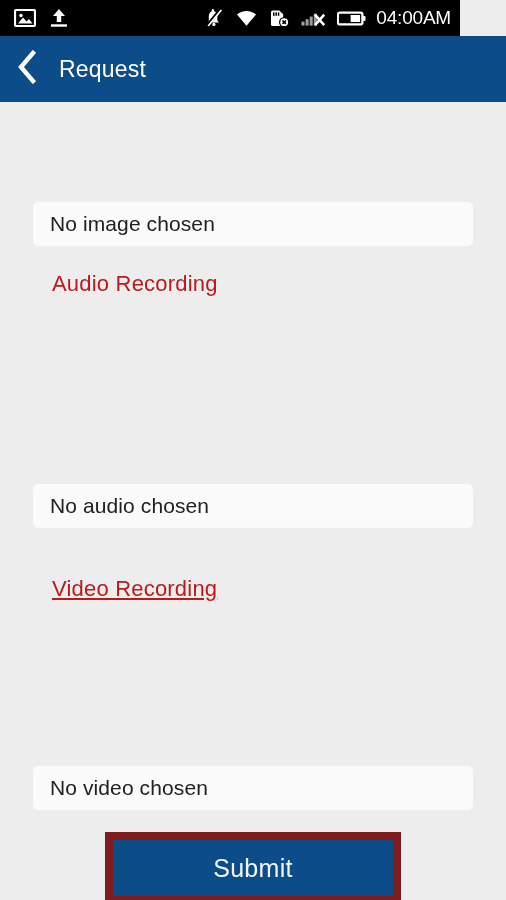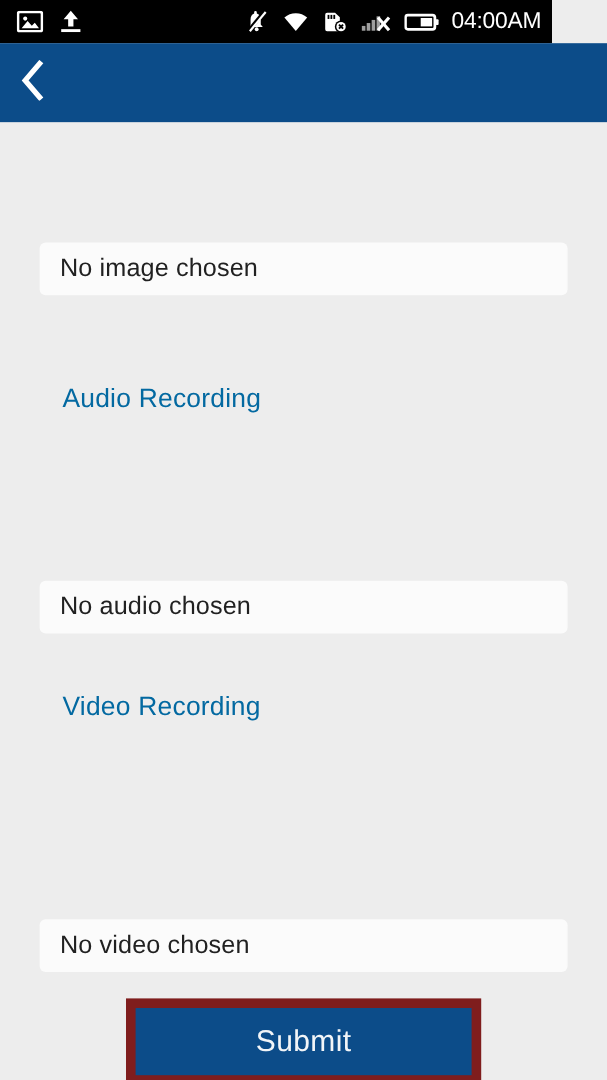--- a/index.html
+++ b/index.html
@@ -106,30 +106,29 @@
   .field-box .field-text {
     font-size: 21px;
     color: #212121;
     letter-spacing: 0.1px;
   }
 
   .section-label {
     position: absolute;
     left: 52px;
     font-size: 22px;
-    color: #0369a1;
+    color: #b91c1c;
     letter-spacing: 0.2px;
     font-weight: 400;
-    margin-top: 48px;
   }
 
   #image-chosen-box { top: 101px; }
   #audio-label      { top: 169px; }
   #audio-chosen-box { top: 383px; }
-  #video-label      { top: 426px; }
+  #video-label      { top: 474px; text-decoration: underline; }
   #video-chosen-box { top: 665px; }
 
   
   .submit-wrap {
     position: absolute;
     left: 105px;
     top: 730px;
     width: 296px;
     height: 68px;
     background: #7f1d1d;
@@ -231,20 +230,21 @@
   </div>
 
   <div class="appbar">
     <div class="back-btn">
       <span>
         <svg width="22" height="34" viewBox="0 0 22 34">
           <path d="M18 3 L6 17 L18 31" fill="none" stroke="#ffffff" stroke-width="4.4" stroke-linecap="square" stroke-linejoin="miter"></path>
         </svg>
       </span>
     </div>
+    <div class="appbar-title">Request</div>
   </div>
 
   <div class="content">
 
     <div class="field-box" id="image-chosen-box">
       <span class="field-text">No image chosen</span>
     </div>
 
     <div class="section-label" id="audio-label">Audio Recording</div>
 

